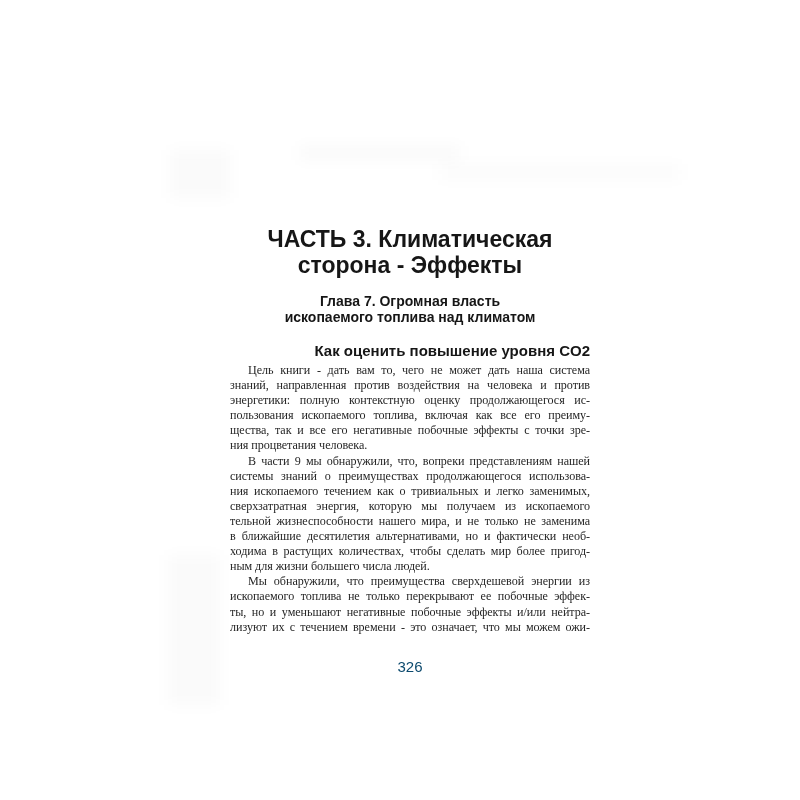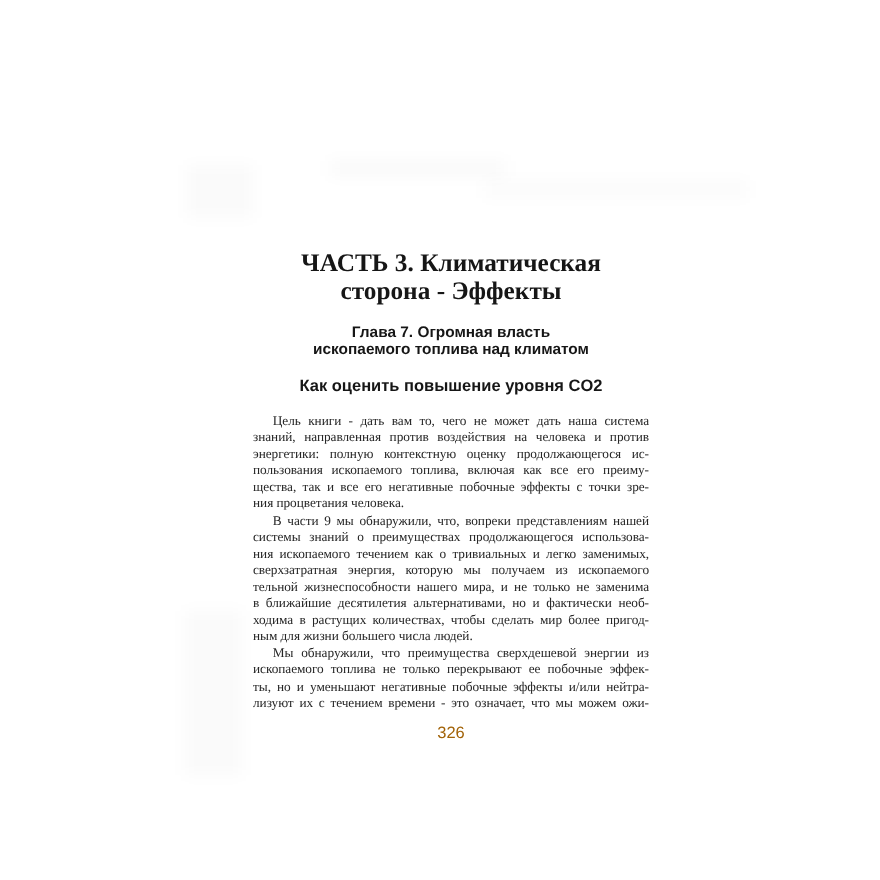--- a/index.html
+++ b/index.html
@@ -19,38 +19,38 @@
   }
   .part-title {
     margin: 0;
     font-family: "Liberation Sans", sans-serif;
     font-weight: bold;
     font-size: 23px;
     line-height: 26px;
     text-align: center;
     color: #161616;
   }
-  .part-title .t-line { display: block; font-family: Liberation Serif, serif; }
+  .part-title .t-line { display: block; }
   .chapter-title {
     margin: 15px 0 0 0;
     font-family: "Liberation Sans", sans-serif;
     font-weight: bold;
     font-size: 14px;
     line-height: 16px;
     text-align: center;
     color: #161616;
   }
   .chapter-title .t-line { display: block; }
   .section-heading {
-    margin: 18px 0 16px 0;
+    margin: 18px 0 4px 0;
     font-family: "Liberation Sans", sans-serif;
     font-weight: bold;
     font-size: 15px;
     line-height: 16px;
-    text-align: center;
+    text-align: right;
     color: #161616;
   }
   .body-text {
     margin-top: 2px;
     font-size: 12.1px;
     line-height: 15.1px;
     color: #262626;
     letter-spacing: -0.05px;
   }
   .para { margin: 0; }
@@ -62,21 +62,21 @@
   .line.first { text-indent: 18px; }
   .line.last { text-align-last: left; }
   .page-number {
     position: absolute;
     left: 230px;
     top: 658px;
     width: 360px;
     text-align: center;
     font-family: "Liberation Sans", sans-serif;
     font-size: 15px;
-    color: #a16207;
+    color: #0c4a6e;
   }
   .artifact {
     position: absolute;
     pointer-events: none;
     filter: blur(7px);
   }
 </style>
 </head>
 <body>
 

